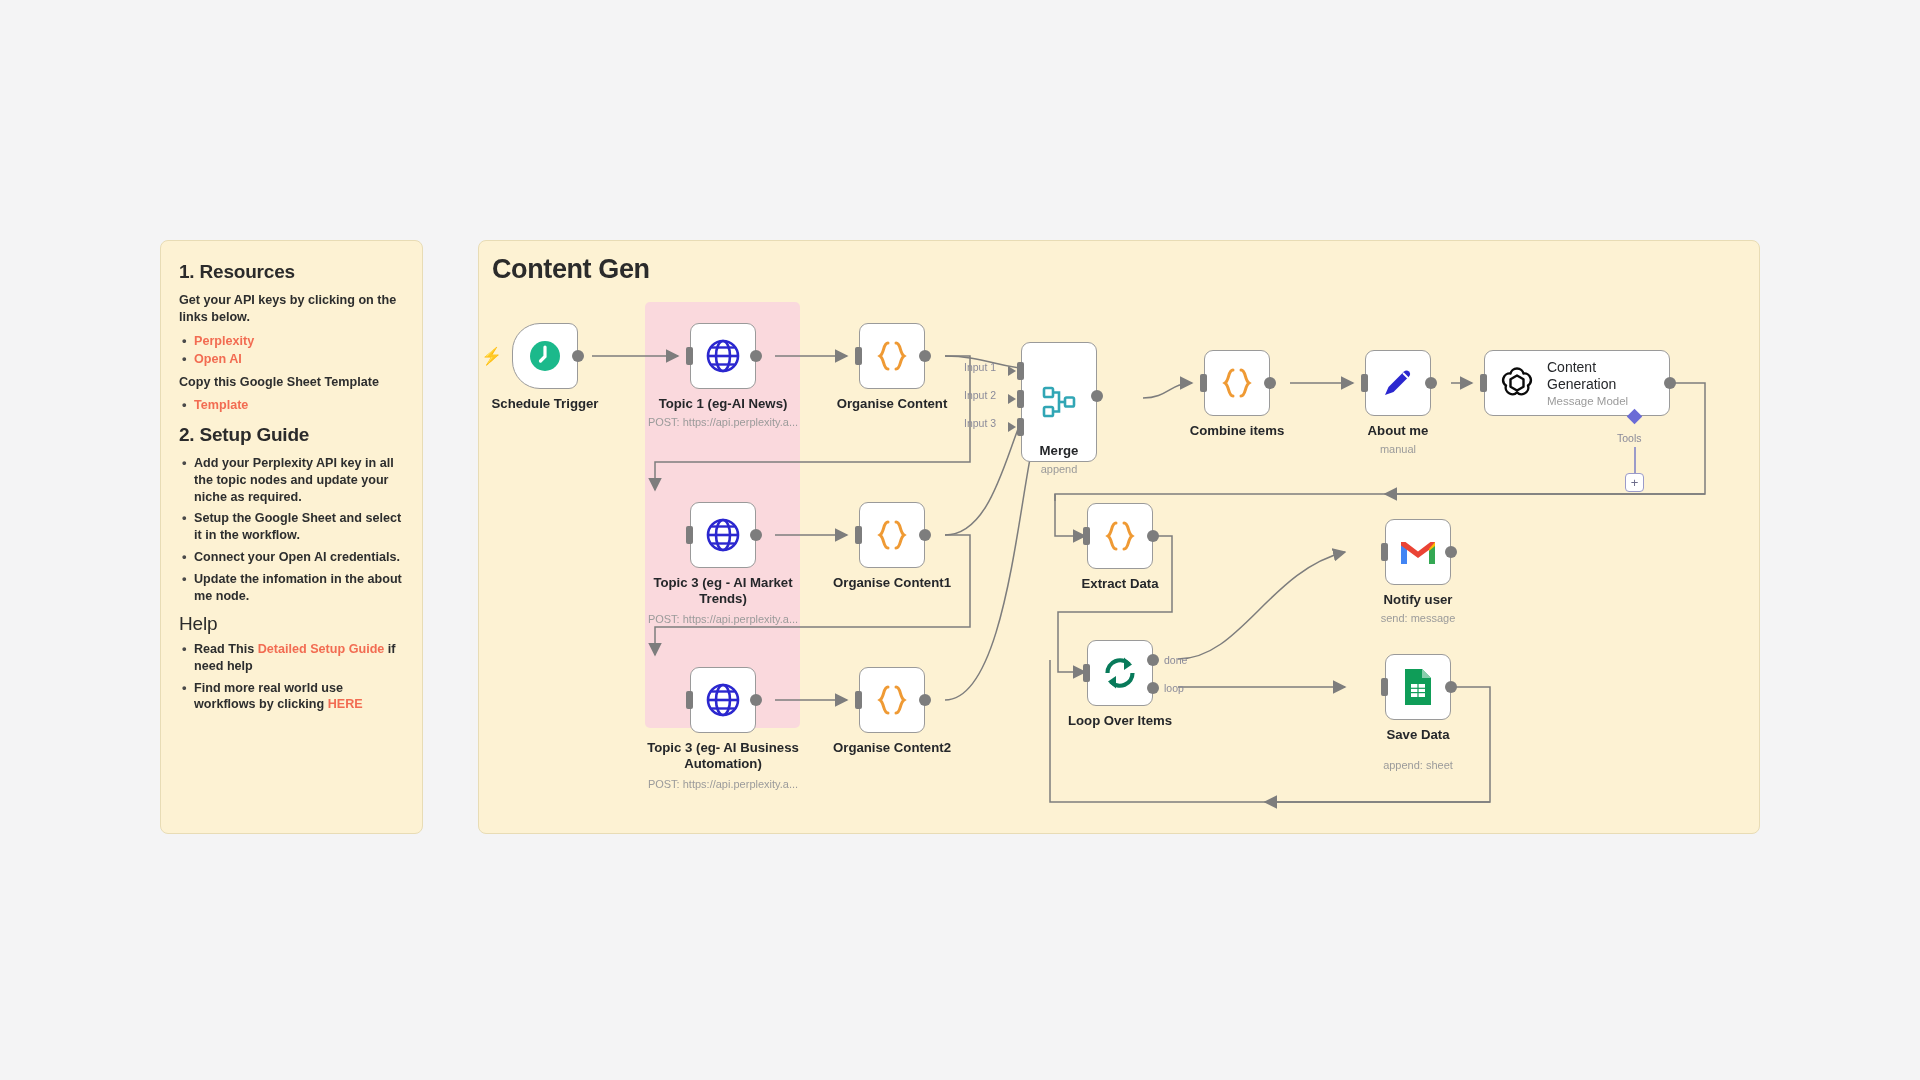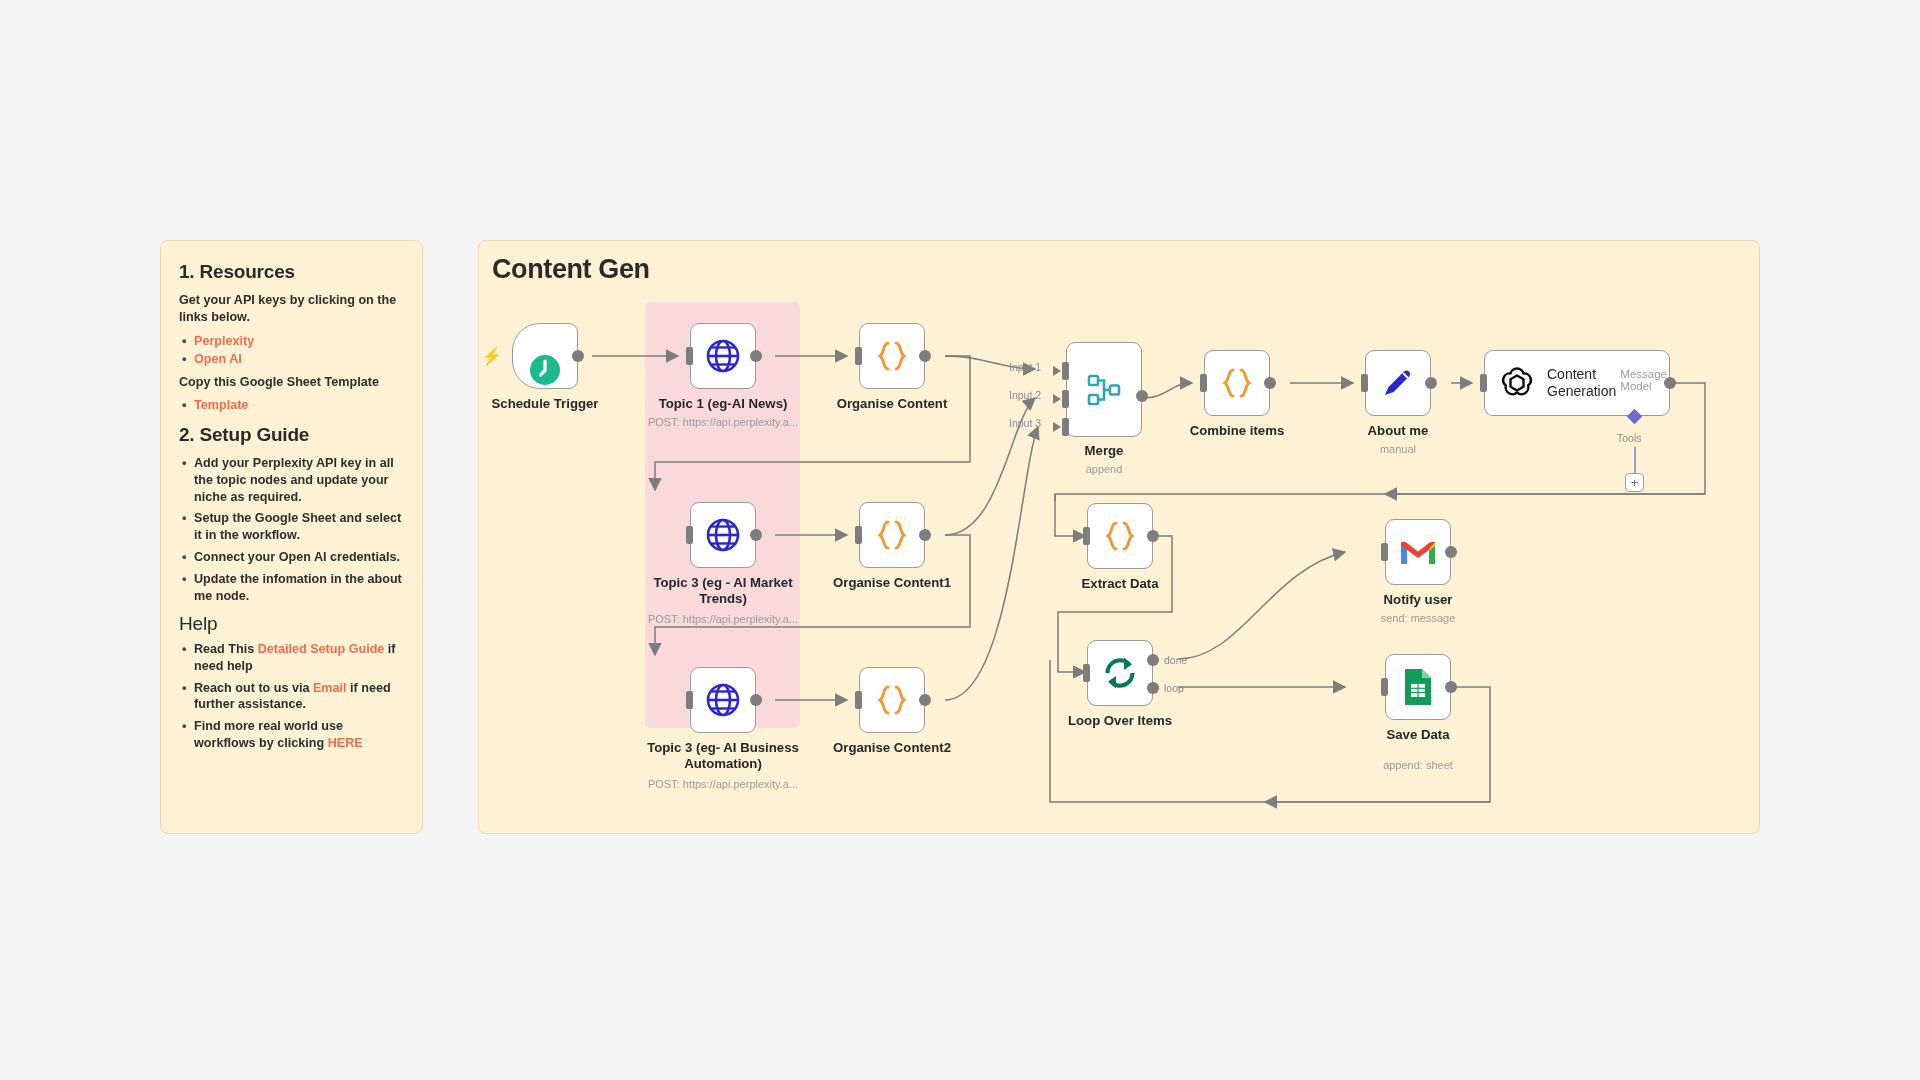--- a/index.html
+++ b/index.html
@@ -77,21 +77,21 @@
 
   
   .node {
     position: absolute;
     width: 66px; height: 66px;
     background: #fff;
     border: 1px solid #9a9a9a;
     border-radius: 9px;
     display: flex; align-items: center; justify-content: center;
   }
-  .node.trigger { border-radius: 28px 9px 9px 28px; align-items: flex-end; }
+  .node.trigger { border-radius: 28px 9px 9px 28px; }
   .node.wide {
     width: 186px; height: 66px;
     justify-content: flex-start; padding-left: 12px; gap: 10px;
   }
   .node-label {
     position: absolute; left: 50%; transform: translateX(-50%);
     top: 72px; width: 180px; text-align: center;
     font-size: 13.2px; font-weight: 700; color: #25272a; line-height: 1.2;
     white-space: nowrap;
   }
@@ -168,21 +168,20 @@
     <h2 style="margin-top:10px;">2. Setup Guide</h2>
     <ul>
       <li>Add your Perplexity API key in all the topic nodes and update your niche as required.</li>
       <li>Setup the Google Sheet and select it in the workflow.</li>
       <li>Connect your Open AI credentials.</li>
       <li>Update the infomation in the about me node.</li>
     </ul>
     <h3>Help</h3>
     <ul>
       <li><span class="plain">Read This </span><a class="lnk" href="#">Detailed Setup Guide</a><span class="plain"> if need help</span></li>
-      <li><span class="plain">Reach out to us via </span><a class="lnk" href="#">Email</a><span class="plain"> if need further assistance.</span></li>
       <li><span class="plain">Find more real world use workflows by clicking </span><a class="lnk" href="#">HERE</a></li>
     </ul>
   </div>
 
   <div class="sticky-canvas"></div>
   <div class="canvas-title" style="position:absolute;left:492px;top:254px;">Content Gen</div>
 
   <div class="group-pink"></div>
 
   <svg id="edges">
@@ -320,21 +319,21 @@
       <svg class="ico" width="40" height="40" viewBox="0 0 40 40">
         <path d="M16 7 C11 7 12.5 17 8 20 C12.5 23 11 33 16 33" stroke="#ef9a34" stroke-width="3" fill="none" stroke-linecap="round"></path>
         <path d="M24 7 C29 7 27.5 17 32 20 C27.5 23 29 33 24 33" stroke="#ef9a34" stroke-width="3" fill="none" stroke-linecap="round"></path>
       </svg>
     </span>
     <div class="port-in"></div>
     <div class="port-out"></div>
     <div class="node-label">Organise Content2</div>
   </div>
 
-  <div class="node" style="left:1066px; top:342px; width:76px; height:95px;">
+  <div class="node" style="left:1021px; top:342px; width:76px; height:120px;">
     <span>
       <svg class="ico" width="42" height="42" viewBox="0 0 42 42">
         <rect x="6" y="7" width="9" height="9" rx="1.6" fill="none" stroke="#31a6b5" stroke-width="2.6"></rect>
         <rect x="6" y="26" width="9" height="9" rx="1.6" fill="none" stroke="#31a6b5" stroke-width="2.6"></rect>
         <rect x="27" y="16.5" width="9" height="9" rx="1.6" fill="none" stroke="#31a6b5" stroke-width="2.6"></rect>
         <path d="M15 11.5 L21 11.5 L21 30.5 L15 30.5" fill="none" stroke="#31a6b5" stroke-width="2.6"></path>
         <line x1="21" y1="21" x2="27" y2="21" stroke="#31a6b5" stroke-width="2.6"></line>
       </svg>
     </span>
     <div class="multiport" style="top:19px;"></div>
@@ -384,21 +383,21 @@
       <svg class="ico" width="40" height="40" viewBox="0 0 40 40">
         <g fill="none" stroke="#0b0b0b" stroke-width="2.4" stroke-linejoin="round">
           <path d="M20 5.5 C23.5 5.5 26 8 26.5 10.5 C29.5 10 32.5 12 33.5 15 C34.5 18 33 21 31 22.5
                    C32 25.5 30.5 29 27.5 30.5 C24.5 32 21.5 31 20 29.2
                    C18.5 31 15.5 32 12.5 30.5 C9.5 29 8 25.5 9 22.5
                    C7 21 5.5 18 6.5 15 C7.5 12 10.5 10 13.5 10.5 C14 8 16.5 5.5 20 5.5 Z"></path>
           <path d="M20 12.5 L26.5 16.2 L26.5 23.8 L20 27.5 L13.5 23.8 L13.5 16.2 Z"></path>
         </g>
       </svg>
     </span>
-    <div style="display:flex;flex-direction:row;justify-content:center;">
+    <div style="display:flex;flex-direction:column;justify-content:center;">
       <div style="font-size:14px;font-weight:400;color:#25272a;line-height:1.2;max-width:110px;">Content Generation</div>
       <div style="font-size:11.5px;color:#9b9b9b;margin-top:2px;">Message Model</div>
     </div>
     <div class="port-in"></div>
     <div class="port-out"></div>
   </div>
 
   <div class="tools-diamond" style="left:1629px; top:411px;"></div>
   <div class="tools-text" style="left:1617px; top:432px;">Tools</div>
   <div class="tools-line" style="left:1634px; top:447px; height:29px;"></div>

